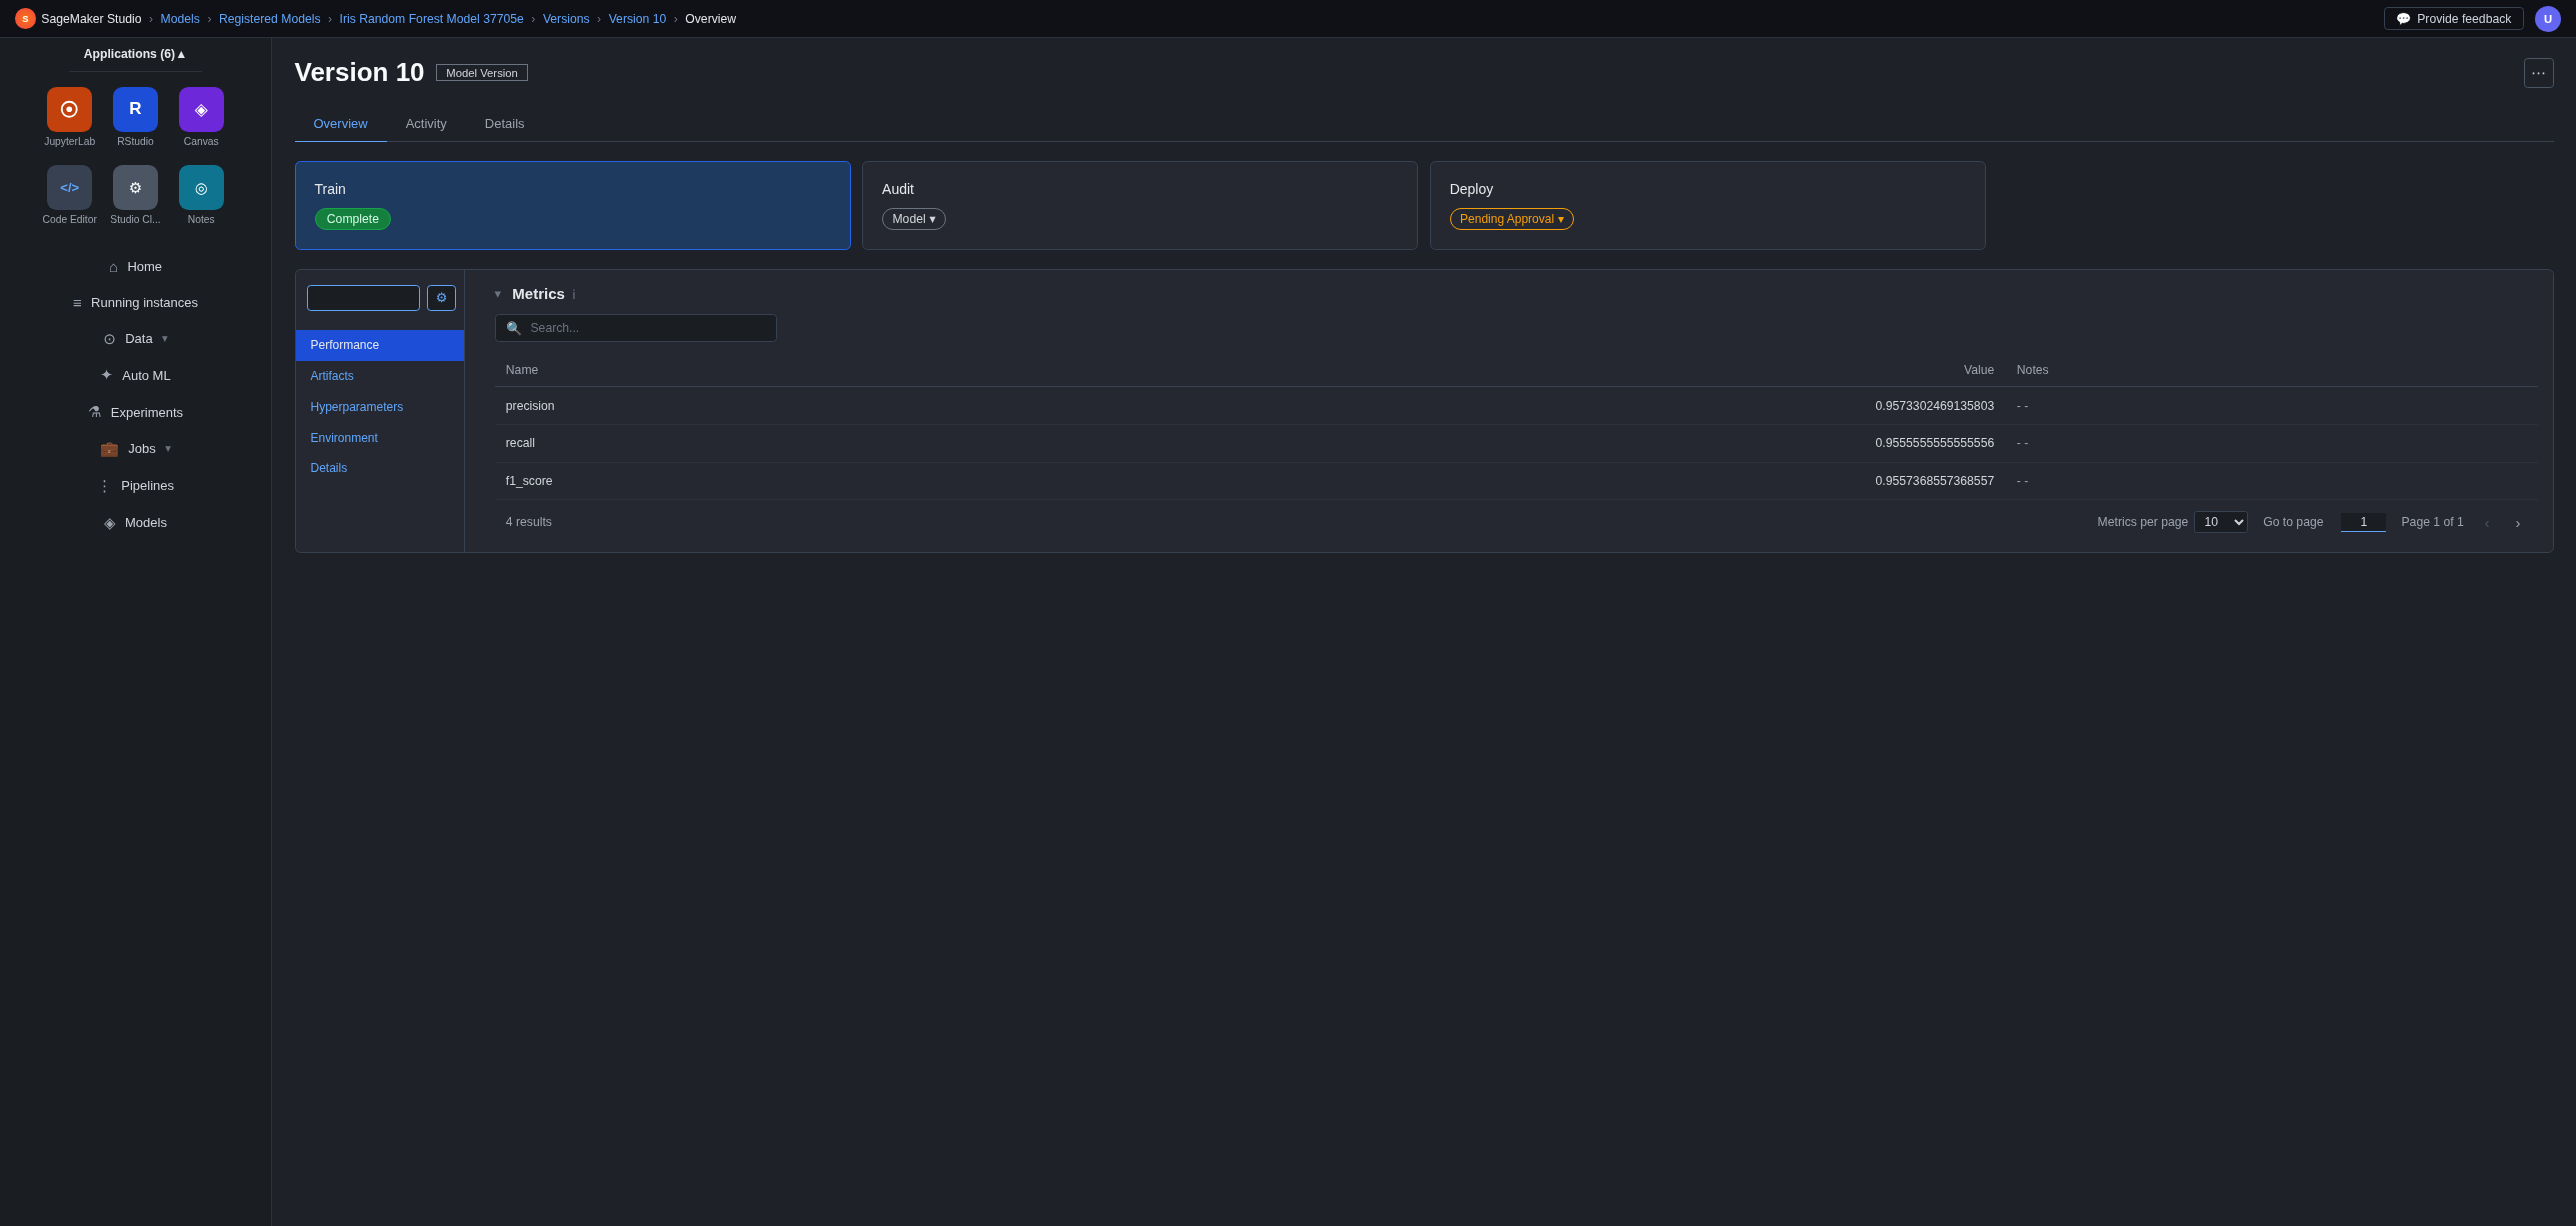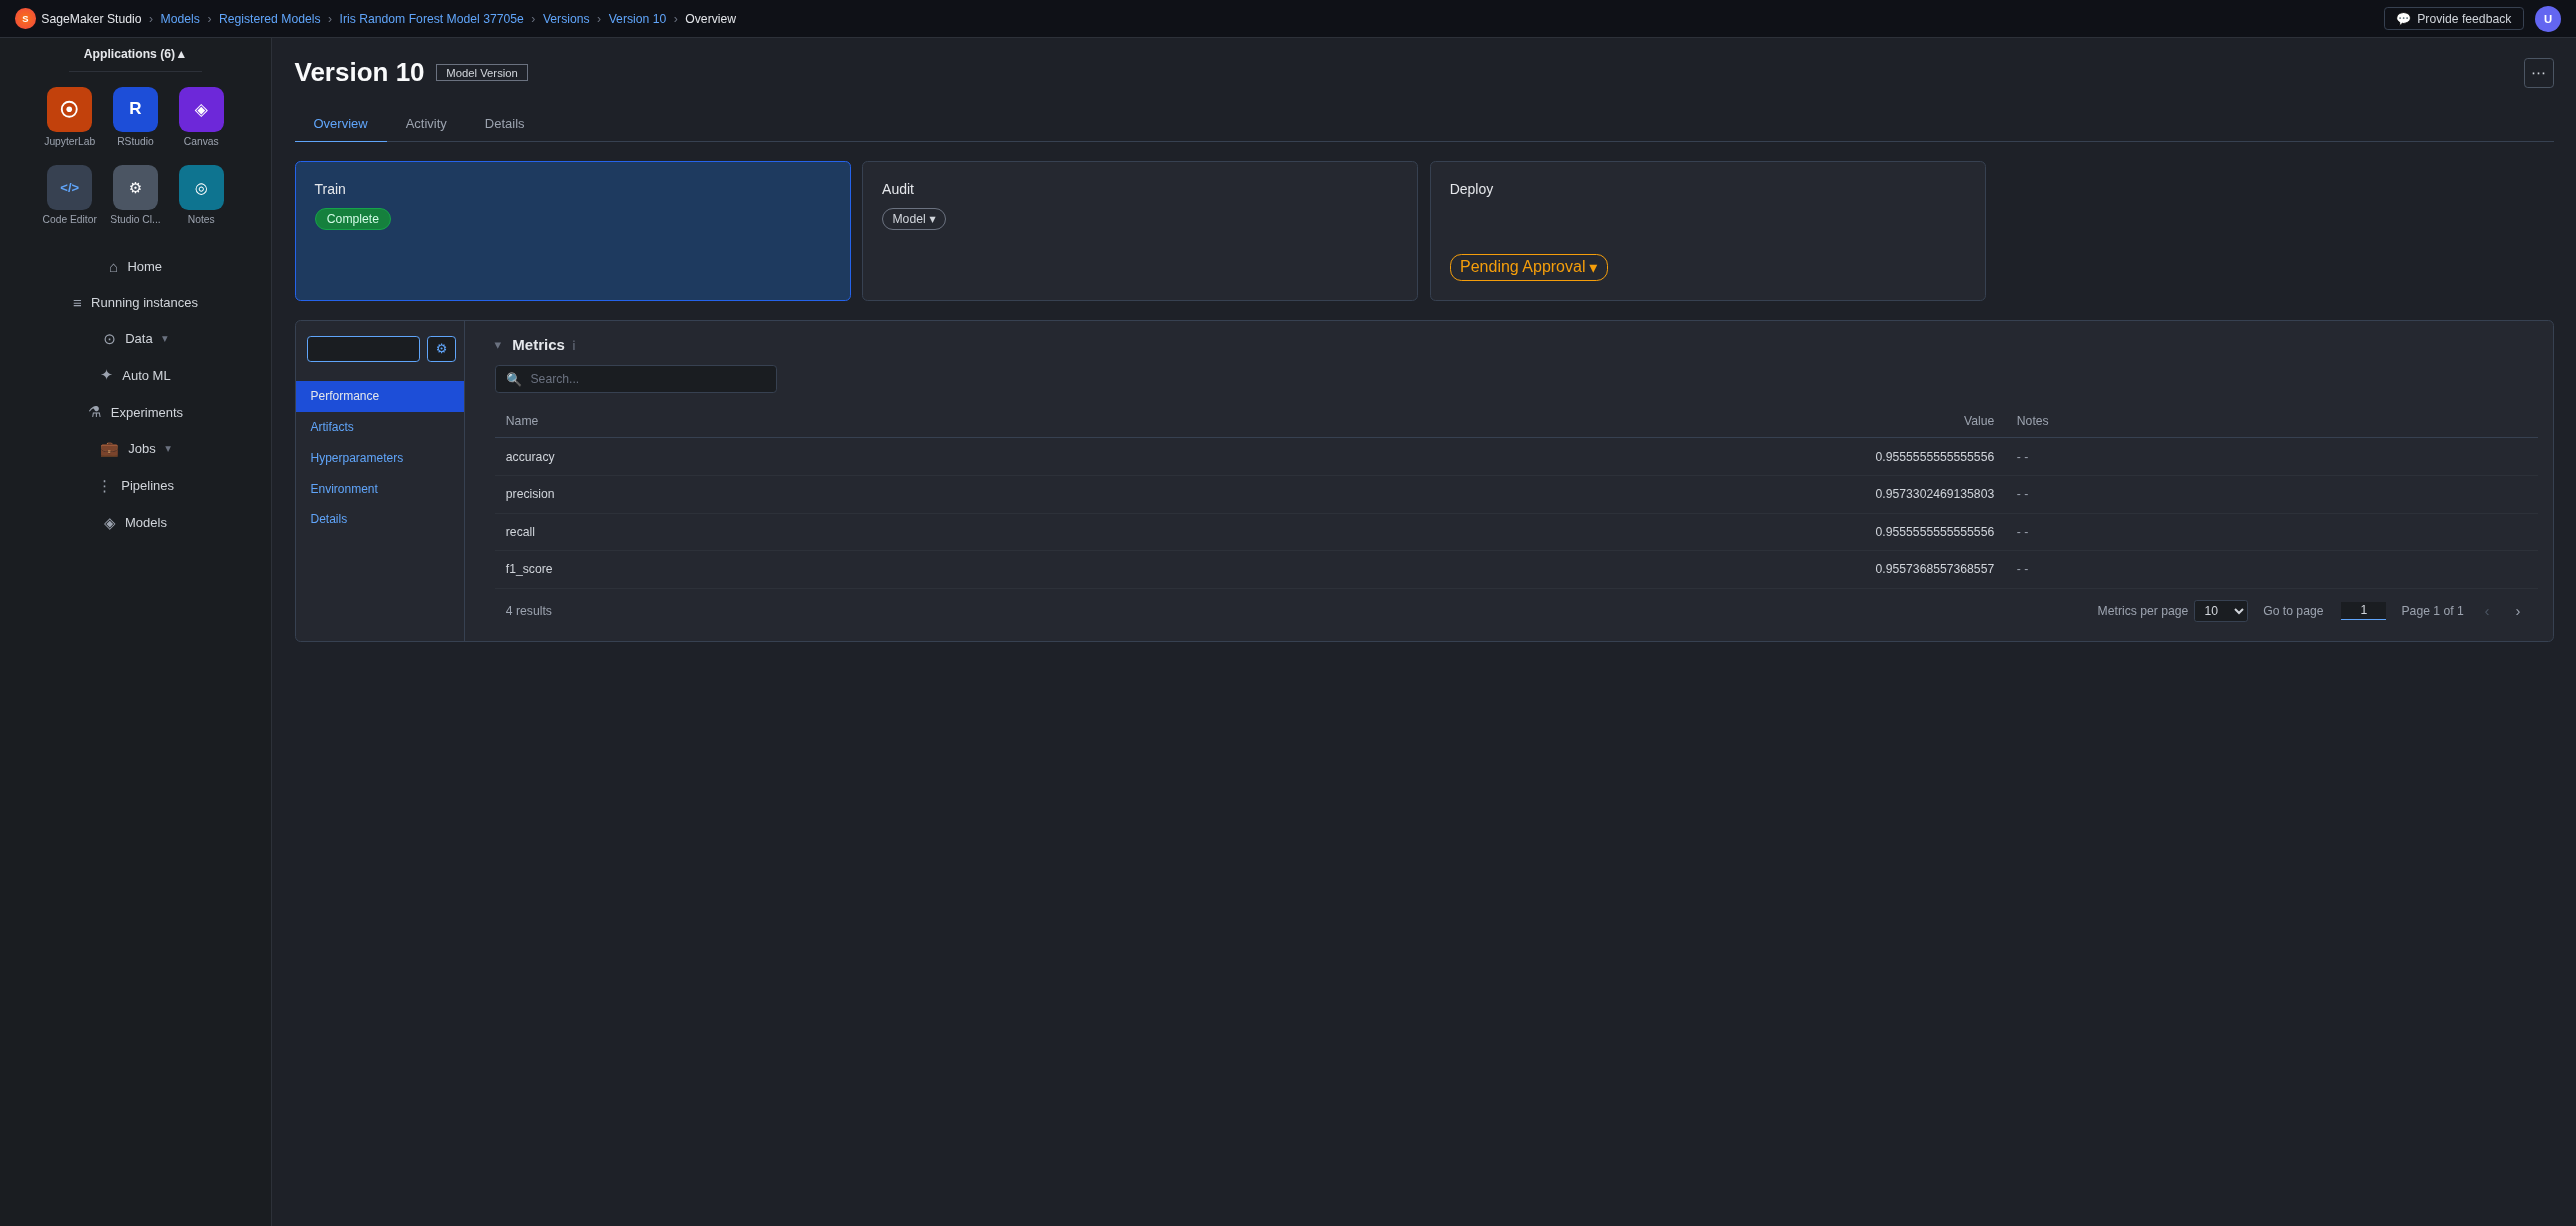--- a/index.html
+++ b/index.html
@@ -284,22 +284,21 @@
     }
     .badge-pending {
       display: inline-flex;
       align-items: center;
       gap: 3.8px;
       background: transparent;
       color: #f59e0b;
       border: 0.9px solid #f59e0b;
       padding: 2.8px 9.4px;
       border-radius: 11.3px;
-      font-size: 16px;
-      margin-top: 46px;
+      font-size: 12px;
     }
 
     
     .metrics-area {
       display: flex;
       gap: 15px;
       background: #252830;
       border: 0.9px solid #374151;
       border-radius: 5.6px;
       overflow: hidden;
@@ -648,25 +647,20 @@
 
         <table class="metrics-table">
           <thead>
             <tr>
               <th class="col-name">Name</th>
               <th class="col-value">Value</th>
               <th class="col-notes">Notes</th>
             </tr>
           </thead>
           <tbody id="metrics-tbody">
-          <tr>
-    <td class="col-name">accuracy</td>
-    <td class="col-value">0.9555555555555556</td>
-    <td class="col-notes">- -</td>
-  </tr>
               <tr>
     <td class="col-name">precision</td>
     <td class="col-value">0.9573302469135803</td>
     <td class="col-notes">- -</td>
   </tr>
               <tr>
     <td class="col-name">recall</td>
     <td class="col-value">0.9555555555555556</td>
     <td class="col-notes">- -</td>
   </tr>

